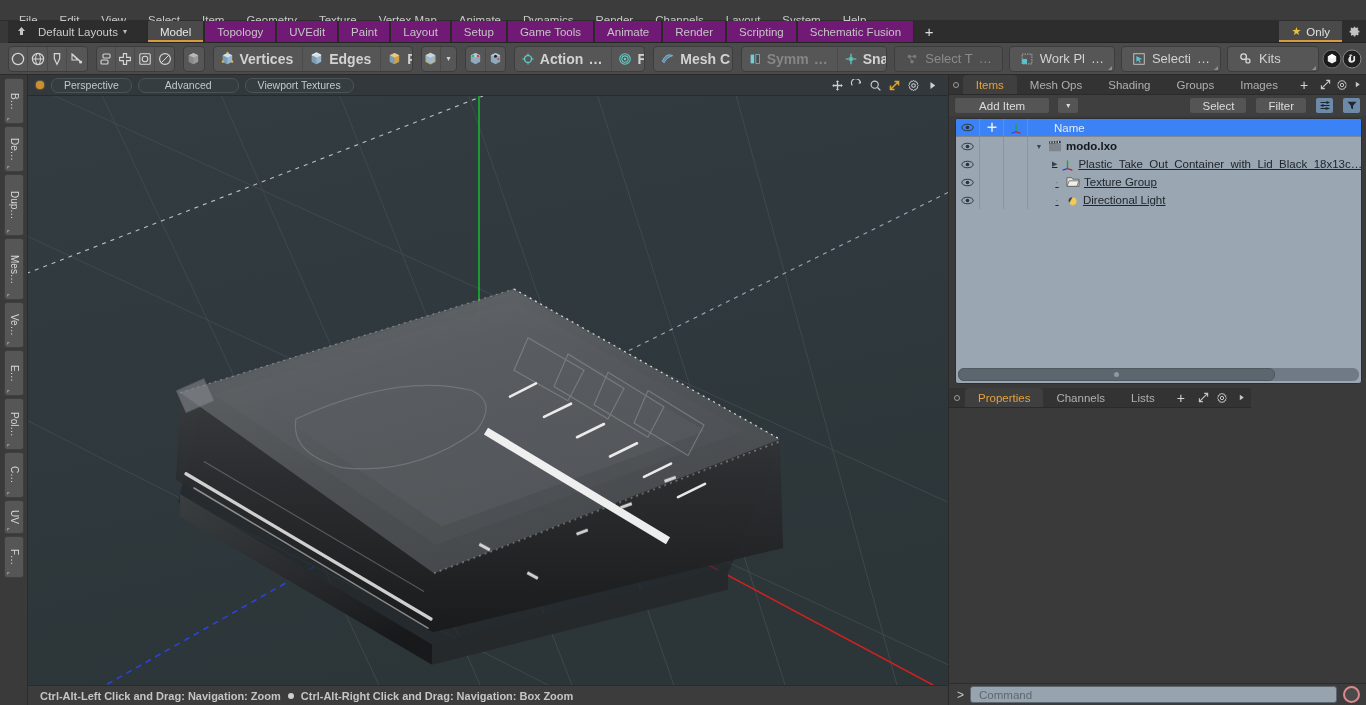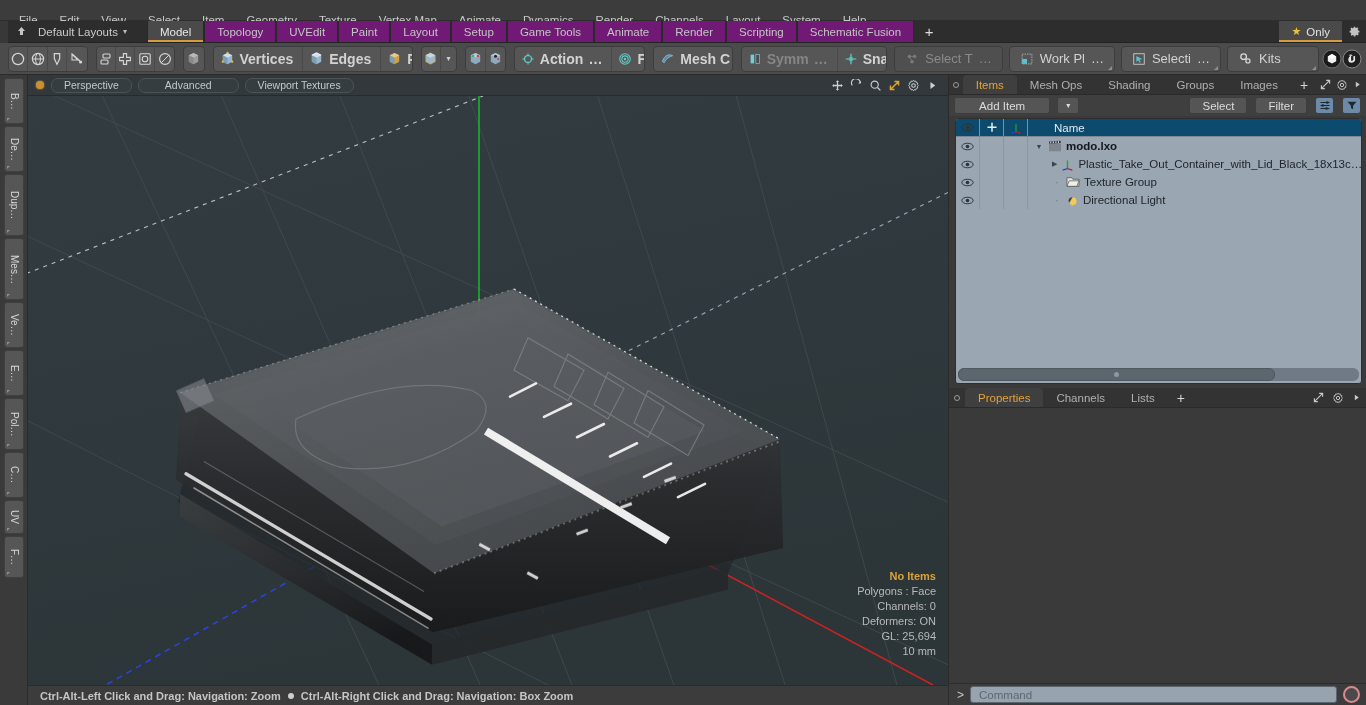--- a/index.html
+++ b/index.html
@@ -185,51 +185,51 @@
     display:flex; align-items:center; justify-content:center;
   }
   .ico-sm.blue { background:#6d8ba8; }
 
   .treewrap { flex:0 0 272px; padding:2px 4px 4px 6px; display:flex; flex-direction:column; }
   .tree {
     flex:1; background:#9aa6b2; border:1px solid #2f2f2f; border-radius:3px;
     display:flex; flex-direction:column; overflow:hidden; position:relative;
   }
   .tree-head {
-    height:18px; background:#0c4a6e; display:flex; align-items:stretch;
+    height:18px; background:#3b82f6; display:flex; align-items:stretch;
     border-bottom:1px solid #7d8894; flex:0 0 18px;
   }
   .th-ico { width:24px; display:flex; align-items:center; justify-content:center;
      border-right:1px solid #818c98; }
   .th-name { flex:1; display:flex; align-items:center; padding-left:26px;
      color:#e4eaf0; font-size:11.5px; }
   .tree-body { flex:1; position:relative; }
   .trow { height:18px; display:flex; align-items:stretch; }
   .trow .eye { width:24px; display:flex; align-items:center; justify-content:center;
      border-right:1px solid #8b95a1; }
   .trow .c2 { width:24px; border-right:1px solid #8b95a1; }
   .trow .c3 { width:24px; border-right:1px solid #8b95a1; }
   .trow .lbl { flex:1; display:flex; align-items:center; gap:4px; padding-left:6px;
      color:#20262c; font-size:11.5px; white-space:nowrap; overflow:hidden; }
   .trow .lbl.bold { font-weight:bold; color:#12171c; }
-  .indent1 { padding-left:24px !important; }
+  .indent1 { padding-left:24px !important;text-decoration:underline; }
   .tw-caret { width:10px; display:inline-block; text-align:center; font-size:7px; color:#3b444d; }
   .tw-dash { width:10px; display:inline-block; text-align:center; color:#6b7681; font-size:10px; }
   .hscroll {
     height:13px; margin:2px 2px 2px 2px; background:#6f7a85; border-radius:6px;
     position:relative; flex:0 0 13px;
   }
   .hscroll .thumb {
     position:absolute; left:0; top:0; bottom:0; width:79%;
     background:#5c666f; border:1px solid #4e585f; border-radius:6px;
     display:flex; align-items:center; justify-content:center;
   }
   .hscroll .thumb i { width:5px;height:5px;border-radius:50%;background:#8d98a3; display:block;}
 
-  .propwrap { flex:1; display:flex; flex-direction:column; min-height:0;gap:6px; }
+  .propwrap { flex:1; display:flex; flex-direction:row; min-height:0;gap:6px; }
   .propbody { flex:1; background:#3a3a3a; }
 
   .cmdrow {
     height:22px; background:#3c3c3c; display:flex; align-items:center; gap:6px;
     padding:0 6px 0 8px; flex:0 0 22px; border-top:1px solid #2c2c2c;
   }
   .cmd-gt { color:#c8c8c8; font-size:12px; }
   .cmd-input {
     flex:1; height:17px; background:#97a3af; border:1px solid #5d666f; border-radius:3px;
     display:flex; align-items:center; padding-left:8px; color:#5e6871; font-size:11.5px;
@@ -728,28 +728,20 @@
             <path d="M0 8 L14 0 L14 28 L0 36 Z" fill="#b8b8b8" stroke="#8e8e8e" stroke-width="0.8" opacity="0.9"></path>
             <line x1="22" y1="26" x2="22" y2="6" stroke="#19c02c" stroke-width="2"></line>
             <line x1="22" y1="26" x2="40" y2="34" stroke="#d52222" stroke-width="2"></line>
             <line x1="22" y1="26" x2="6" y2="38" stroke="#2a44d8" stroke-width="2"></line>
             <text x="25" y="5" fill="#19c02c" font-size="8" font-family="Liberation Sans, sans-serif">Y</text>
             <text x="42" y="37" fill="#d52222" font-size="8" font-family="Liberation Sans, sans-serif">X</text>
             <text x="0" y="42" fill="#2a44d8" font-size="8" font-family="Liberation Sans, sans-serif">Z</text>
           </g>
         </svg>
 
-        <div class="vpstats" id="vpstats">
-            <div class="hi">No Items</div>
-            <div>Polygons : Face</div>
-            <div>Channels: 0</div>
-            <div>Deformers: ON</div>
-            <div>GL: 25,694</div>
-            <div>10 mm</div>
-          </div>
       </div>
 
       <div class="statusbar">
         <span>Ctrl-Alt-Left Click and Drag: Navigation: Zoom</span>
         <span class="sb-dot"></span>
         <span>Ctrl-Alt-Right Click and Drag: Navigation: Box Zoom</span>
       </div>
     </div>
 
     <div class="rpanel">

